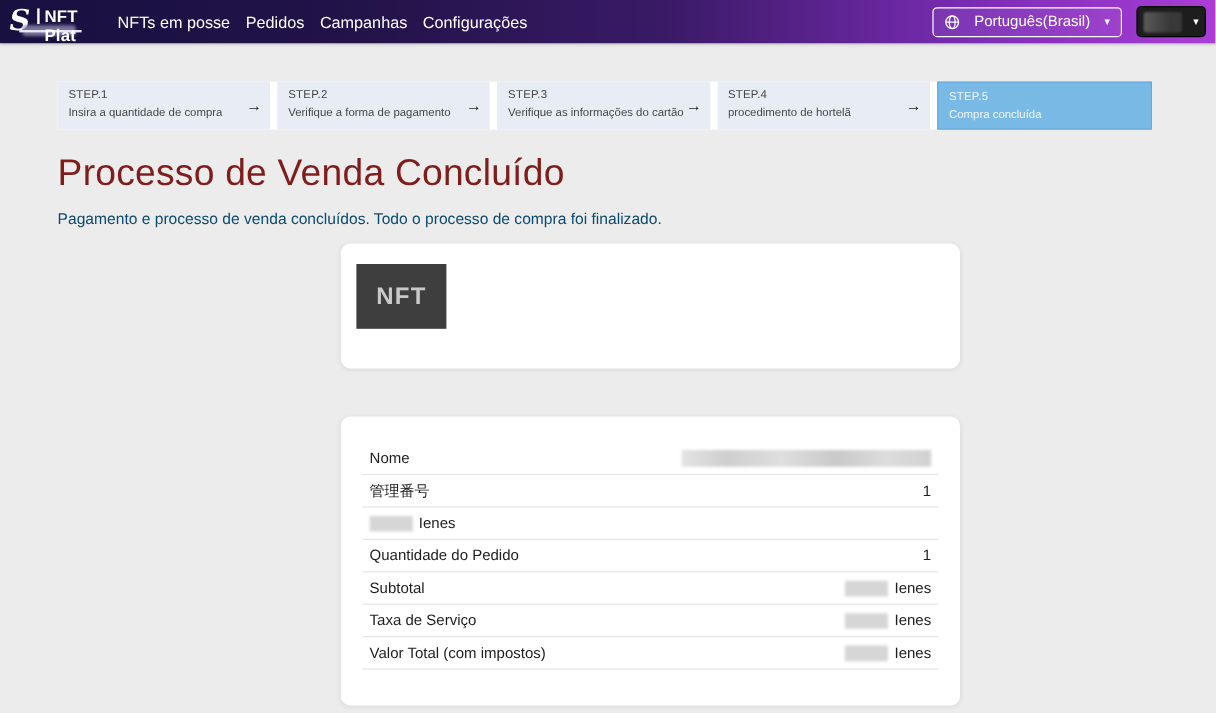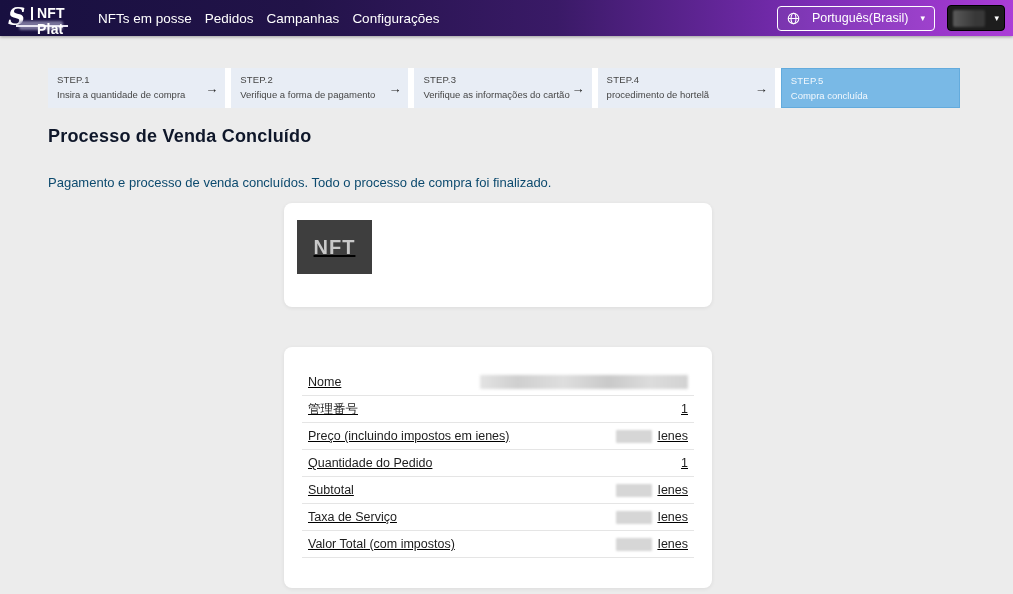--- a/index.html
+++ b/index.html
@@ -72,33 +72,32 @@
   .step-arrow {
     position:absolute; right:7px; top:50%; transform:translateY(-50%);
     font-size:13px; color:#222;
   }
   .step.active { background:#79b9e6; border:1px solid #63abdd; }
   .step.active .step-num, .step.active .step-label { color:#f2f8fd; }
 
   
   .page-title {
     position:absolute; left:48px; top:126px;
-    font-size:18px; font-weight:700; color:#0f172a; letter-spacing:.2px;
+    font-size:31px; font-weight:400; color:#7f1d1d; letter-spacing:.2px;
   }
   .page-subtitle {
     position:absolute; left:48px; top:175px;
     font-size:13px; color:#0c4a6e;
   }
 
   
   .card {
-    position:absolute; left:284px; width:428px;
+    position:absolute; left:284px; width:516px;
     background:#fff; border-radius:8px;
     box-shadow:0 1px 4px rgba(0,0,0,.07);
-    text-decoration:underline;
   }
   .card-image { top:203px; height:104px; padding:17px 13px; }
   .nft-thumb {
     width:75px; height:54px; background:#3e3e3e;
     display:flex; align-items:center; justify-content:center;
     color:#c9c9c9; font-weight:bold; font-size:20px; letter-spacing:1px;
   }
 
   .card-details { top:347px; height:241px; padding:22px 18px 0 18px; }
   .detail-row {
@@ -192,21 +191,20 @@
     <span class="detail-label">Nome</span>
     <span class="detail-value">
       <span class="blur-lg"></span>
     </span>
   </div>
   <div class="detail-row">
     <span class="detail-label">管理番号</span>
     <span class="detail-value">1</span>
   </div>
   <div class="detail-row">
-    <span class="detail-label">Preço (incluindo impostos em ienes)</span>
     <span class="detail-value">
       <span class="blur-sm"></span>
       <span>Ienes</span>
     </span>
   </div>
   <div class="detail-row">
     <span class="detail-label">Quantidade do Pedido</span>
     <span class="detail-value">1</span>
   </div>
   <div class="detail-row">

